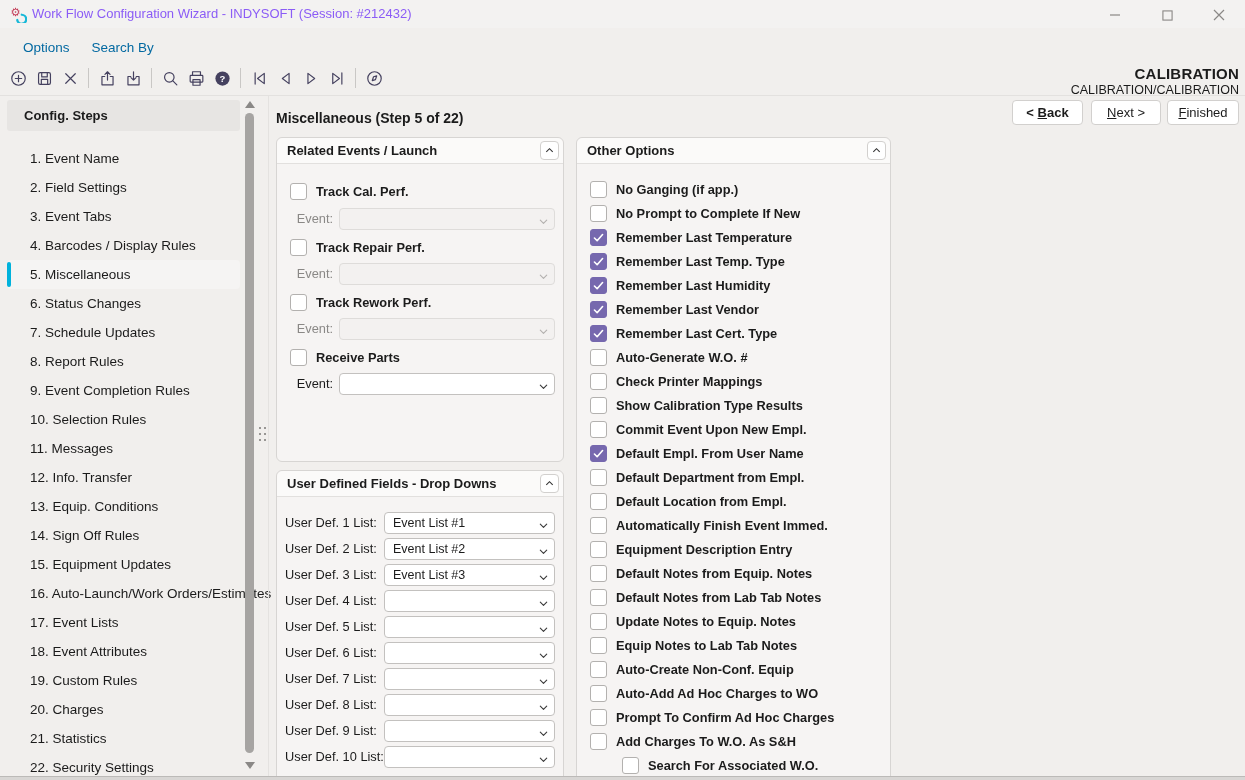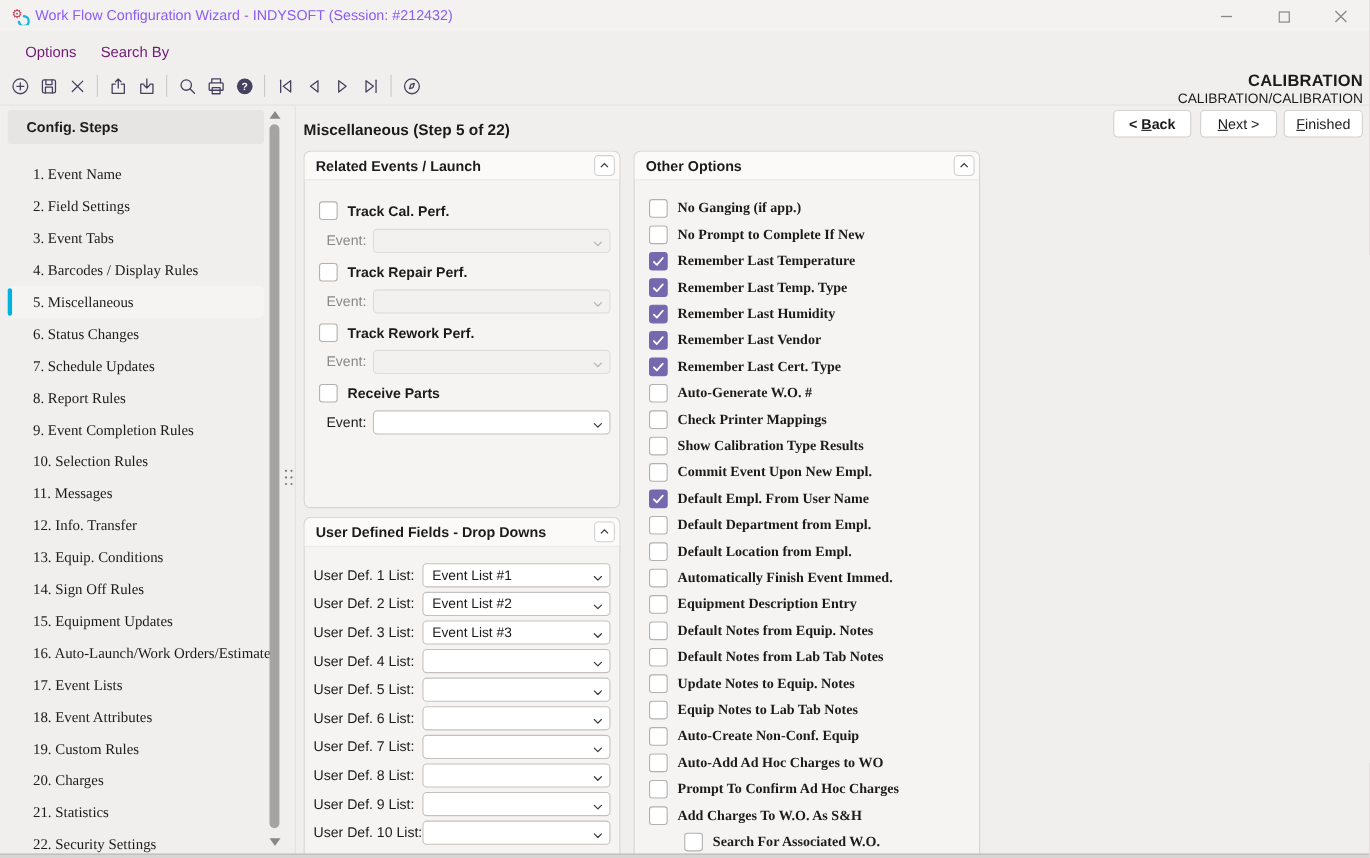--- a/index.html
+++ b/index.html
@@ -8,39 +8,39 @@
 
   
   .titlebar { position:absolute; top:0; left:0; width:1245px; height:28px; background:#f3f2f1; }
   .app-icon { position:absolute; left:9px; top:5px; width:18px; height:18px; }
   .win-title { position:absolute; left:32px; top:0; height:28px; line-height:28px; font-size:13px; color:#8b5cf6; }
   .win-btns { position:absolute; right:0; top:0; height:30px; display:flex; }
   .win-btn { width:52px; height:30px; display:flex; align-items:center; justify-content:center; color:#8a8886; }
 
   
   .menubar { position:absolute; top:36px; left:14px; display:flex; gap:4px; }
-  .menu-item { font-size:13.5px; padding:4px 9px; color:#701a75; }
+  .menu-item { font-size:13.5px; padding:4px 9px; color:#0369a1; }
 
   
   .toolbar { position:absolute; top:61px; left:5px; height:34px; display:flex; align-items:center; color:#45415f; }
   .tool-btn { width:26px; height:28px; display:flex; align-items:center; justify-content:center; }
   .tool-sep { width:1px; height:20px; background:#c9c7c5; margin:0 5px; }
   .toolbar-border { position:absolute; top:95px; left:0; width:1245px; height:1px; background:#e3e1df; }
 
   
   .wiz-head { position:absolute; top:65px; right:6px; text-align:right; }
   .wiz-title { font-size:15px; font-weight:700; letter-spacing:0.2px; }
   .wiz-sub { font-size:12.5px; margin-top:1px; }
   .nav-btn { position:absolute; top:100px; height:25px; background:#fff; border:1px solid #d2d0ce; border-radius:4px; font-size:13px; font-family:"Liberation Sans",sans-serif; display:flex; align-items:center; justify-content:center; color:#1b1b1b; }
   .nav-btn u { text-decoration:underline; }
 
   
   .side-header { position:absolute; left:7px; top:100px; width:233px; height:31px; background:#e7e5e3; border-radius:3px; font-size:13px; font-weight:700; line-height:31px; padding-left:17px; }
   .side-list { position:absolute; left:7px; top:144px; width:233px; }
-  .side-item { position:relative; height:29px; line-height:29px; font-size:13.5px; padding-left:23px; white-space:nowrap; border-radius:4px;font-family:Liberation Serif, serif; }
+  .side-item { position:relative; height:29px; line-height:29px; font-size:13.5px; padding-left:23px; white-space:nowrap; border-radius:4px; }
   .side-item.selected { background:#f5f4f3; }
   .side-accent { position:absolute; left:0; top:2px; bottom:2px; width:4px; border-radius:2px; background:var(--accent); }
   .v-divider { position:absolute; left:268px; top:96px; width:1px; height:684px; background:#e4e2e0; }
   .sb-arrow-up { position:absolute; left:245px; top:101px; width:0; height:0; border-left:5px solid transparent; border-right:5px solid transparent; border-bottom:7px solid #8a8886; }
   .sb-arrow-down { position:absolute; left:245px; top:762px; width:0; height:0; border-left:5px solid transparent; border-right:5px solid transparent; border-top:7px solid #8a8886; }
   .sb-thumb { position:absolute; left:245px; top:113px; width:9px; height:640px; background:#a6a4a2; border-radius:4.5px; }
   .splitter { position:absolute; left:259px; top:427px; width:8px; height:16px; }
   .splitter i { position:absolute; width:2px; height:2px; background:#7a7876; border-radius:50%;
      box-shadow: 0 6px 0 #7a7876, 0 12px 0 #7a7876, 5px 0 0 #7a7876, 5px 6px 0 #7a7876, 5px 12px 0 #7a7876; }
 
@@ -59,21 +59,21 @@
   .field-label { position:absolute; font-size:12.8px; line-height:22px; white-space:nowrap; }
   .field-label.dim { color:#8a8886; }
   .combo { position:absolute; height:22px; background:#fff; border:1px solid #c3c1bf; border-radius:4px; font-size:12.5px; line-height:20px; padding:0 22px 0 8px; color:#1b1b1b; white-space:nowrap; overflow:hidden; }
   .combo .chev { position:absolute; right:5px; top:4px; color:#3a3a3a; }
   .combo.disabled { background:#f3f1f0; border-color:#dedcda; }
   .combo.disabled .chev { color:#b3b1af; }
   .textfield { position:absolute; height:22px; background:#fff; border:1px solid #c3c1bf; border-radius:4px; font-size:12.5px; line-height:20px; padding:0 20px 0 8px; }
   .textfield .dots { position:absolute; right:7px; top:0; line-height:20px; color:#555; font-size:12px; letter-spacing:1px; }
 
   .track-row { position:absolute; left:13px; display:flex; align-items:center; gap:9px; height:18px; }
-  .opt-row { position:absolute; left:13px; display:flex; align-items:center; gap:9px; height:18px;font-family:Liberation Serif, serif; }
+  .opt-row { position:absolute; left:13px; display:flex; align-items:center; gap:9px; height:18px; }
 
   .bottom-edge { position:absolute; left:0; top:776px; width:1245px; height:4px; background:#d8d6d4; border-top:1px solid #bcbab8; z-index:9; }
 </style>
 </head>
 <body>
 
 <div id="root">
 
   <div class="titlebar">
     <svg class="app-icon" viewBox="0 0 24 24">

